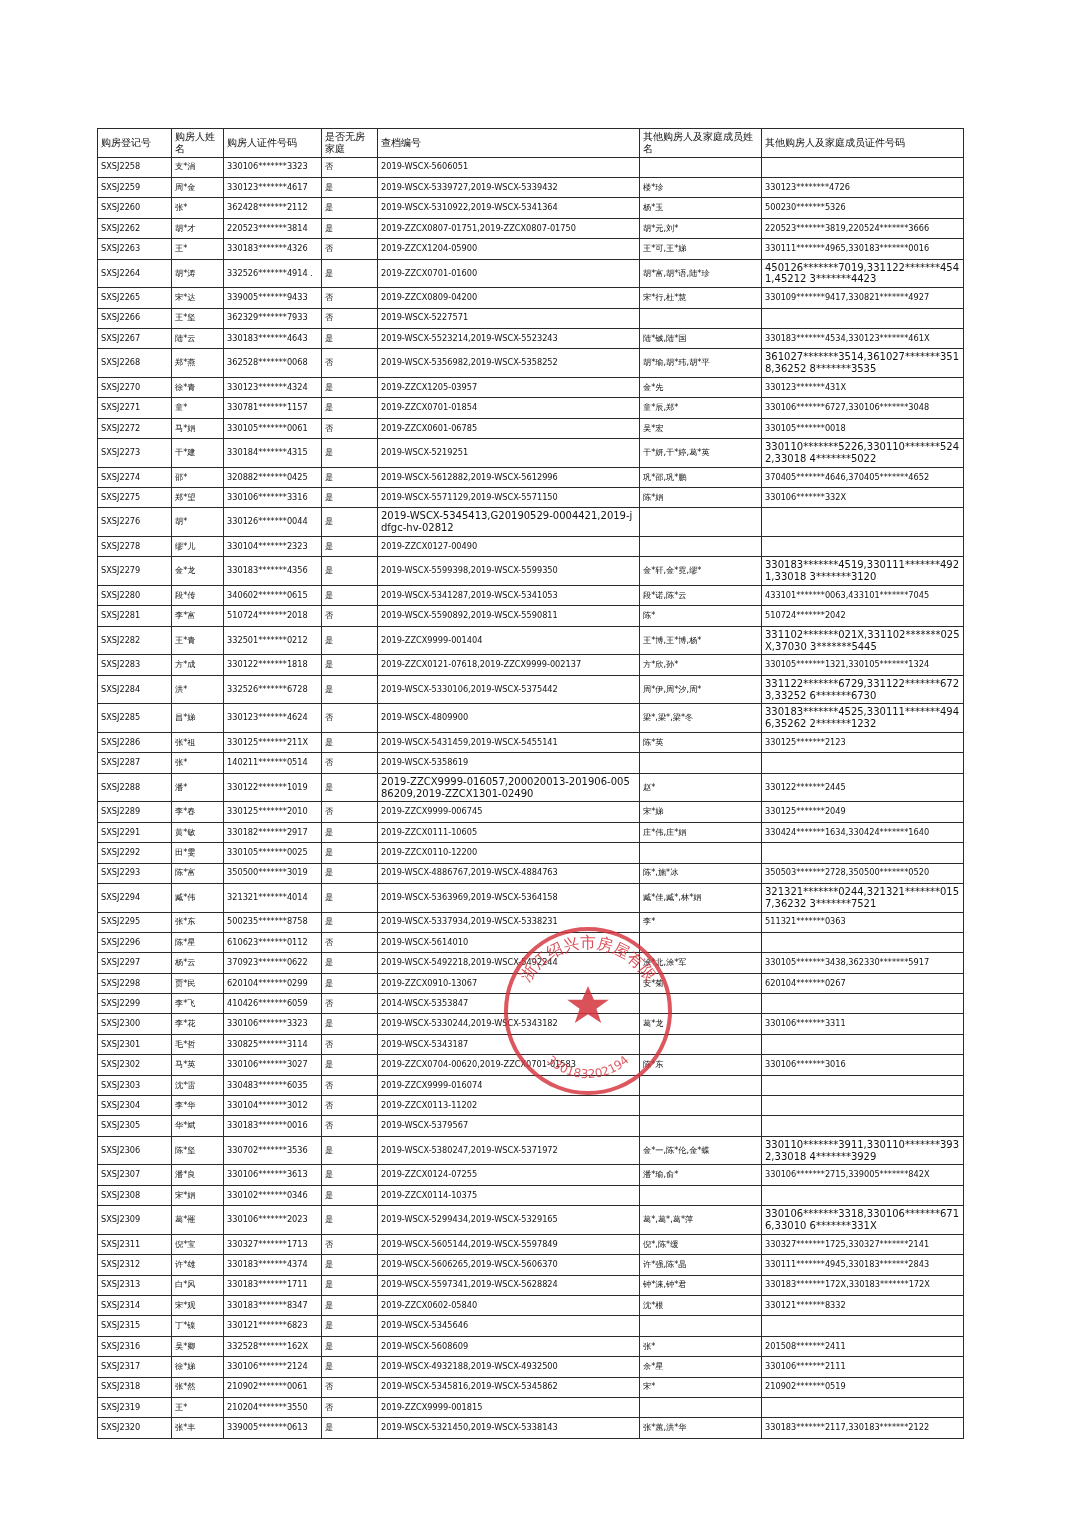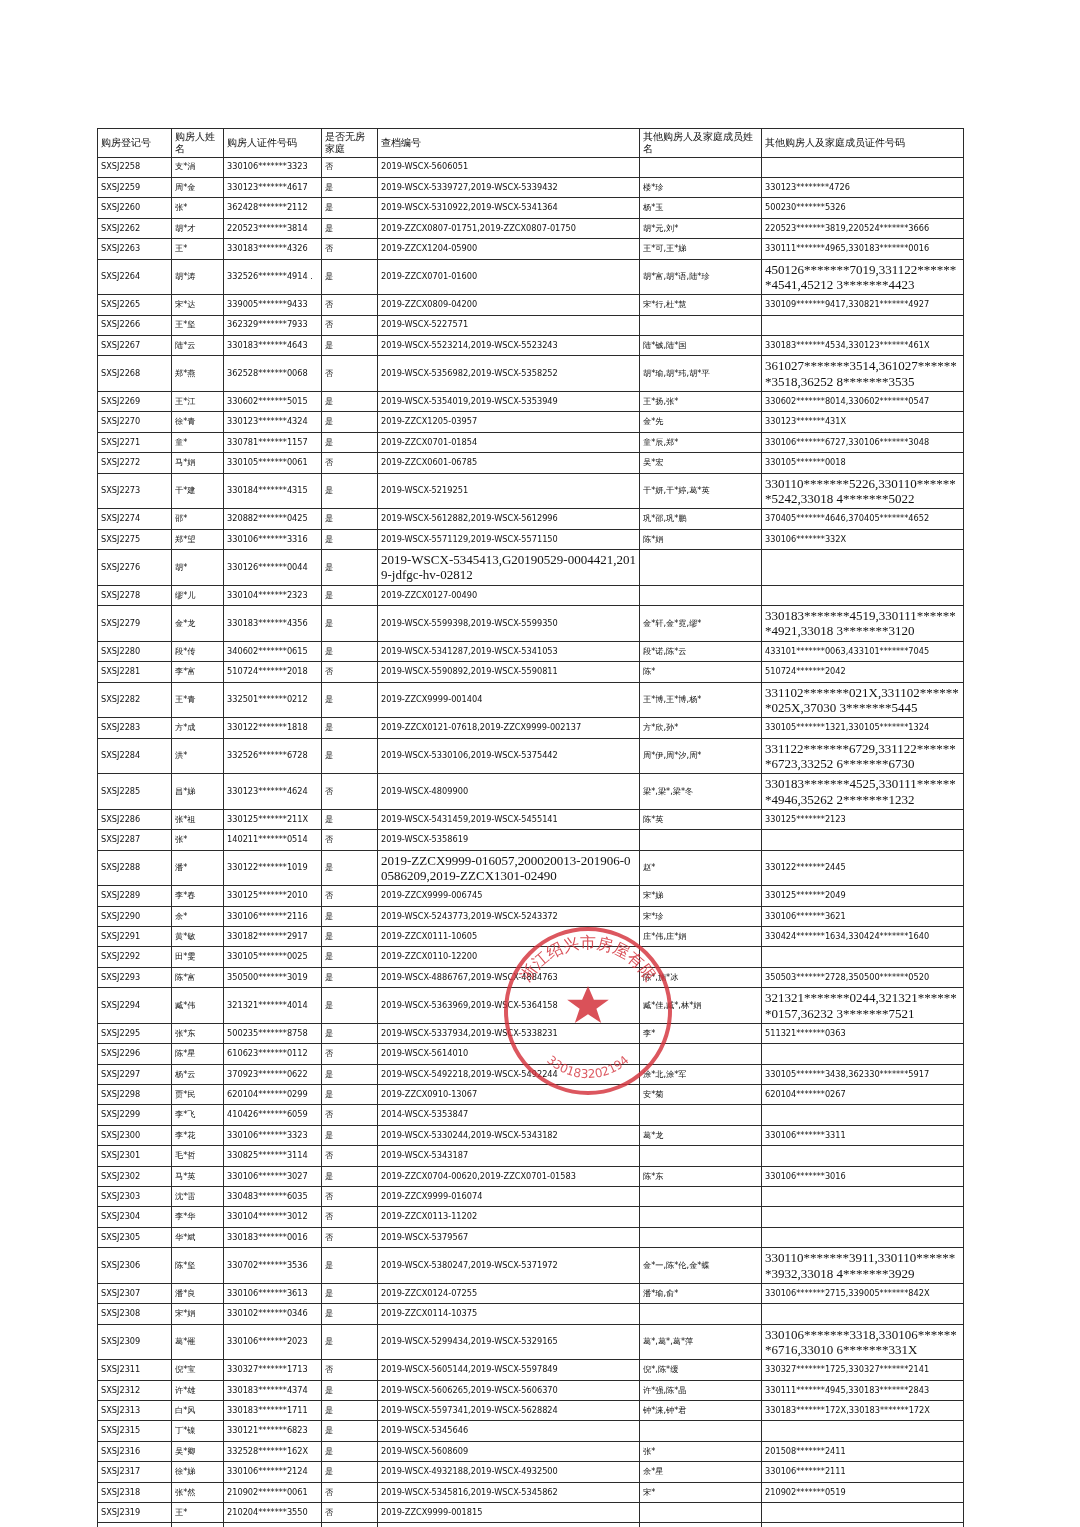--- a/index.html
+++ b/index.html
@@ -38,21 +38,21 @@
   tbody td{
     height:15.4px;
   }
   col.c0{width:74px;}
   col.c1{width:52px;}
   col.c2{width:98px;}
   col.c3{width:56px;}
   col.c4{width:262px;}
   col.c5{width:122px;}
   col.c6{width:202px;}
-  .small{font-size:13px;font-family:Liberation Serif, serif;}
+  .small{font-size:10px;}
   
   #seal{
     position:absolute;
     left:483px; top:906px;
     width:210px;height:210px;
     pointer-events:none;
   }
   #seal svg{display:block;}
   .seal-text{
     font-family:"DejaVu Sans","Liberation Sans",sans-serif;
@@ -169,29 +169,20 @@
         <tr>
           <td>SXSJ2268</td>
           <td>郑*燕</td>
           <td>362528*******0068</td>
           <td>否</td>
           <td>2019-WSCX-5356982,2019-WSCX-5358252</td>
           <td>胡*瑜,胡*玮,胡*平</td>
           <td class="small">361027*******3514,361027*******3518,36252 8*******3535</td>
         </tr>
         <tr>
-          <td>SXSJ2269</td>
-          <td>王*江</td>
-          <td>330602*******5015</td>
-          <td>是</td>
-          <td>2019-WSCX-5354019,2019-WSCX-5353949</td>
-          <td>王*扬,张*</td>
-          <td>330602*******8014,330602*******0547</td>
-        </tr>
-        <tr>
           <td>SXSJ2270</td>
           <td>徐*青</td>
           <td>330123*******4324</td>
           <td>是</td>
           <td>2019-ZZCX1205-03957</td>
           <td>金*先</td>
           <td>330123*******431X</td>
         </tr>
         <tr>
           <td>SXSJ2271</td>
@@ -349,29 +340,20 @@
         <tr>
           <td>SXSJ2289</td>
           <td>李*春</td>
           <td>330125*******2010</td>
           <td>否</td>
           <td>2019-ZZCX9999-006745</td>
           <td>宋*娣</td>
           <td>330125*******2049</td>
         </tr>
         <tr>
-          <td>SXSJ2290</td>
-          <td>余*</td>
-          <td>330106*******2116</td>
-          <td>是</td>
-          <td>2019-WSCX-5243773,2019-WSCX-5243372</td>
-          <td>宋*珍</td>
-          <td>330106*******3621</td>
-        </tr>
-        <tr>
           <td>SXSJ2291</td>
           <td>黄*敏</td>
           <td>330182*******2917</td>
           <td>是</td>
           <td>2019-ZZCX0111-10605</td>
           <td>庄*伟,庄*娟</td>
           <td>330424*******1634,330424*******1640</td>
         </tr>
         <tr>
           <td>SXSJ2292</td>
@@ -554,20 +536,29 @@
           <td>330111*******4945,330183*******2843</td>
         </tr>
         <tr>
           <td>SXSJ2313</td>
           <td>白*风</td>
           <td>330183*******1711</td>
           <td>是</td>
           <td>2019-WSCX-5597341,2019-WSCX-5628824</td>
           <td>钟*涞,钟*君</td>
           <td>330183*******172X,330183*******172X</td>
+        </tr>
+        <tr>
+          <td>SXSJ2314</td>
+          <td>宋*观</td>
+          <td>330183*******8347</td>
+          <td>是</td>
+          <td>2019-ZZCX0602-05840</td>
+          <td>沈*根</td>
+          <td>330121*******8332</td>
         </tr>
         <tr>
           <td>SXSJ2315</td>
           <td>丁*镍</td>
           <td>330121*******6823</td>
           <td>是</td>
           <td>2019-WSCX-5345646</td>
           <td></td>
           <td></td>
         </tr>

